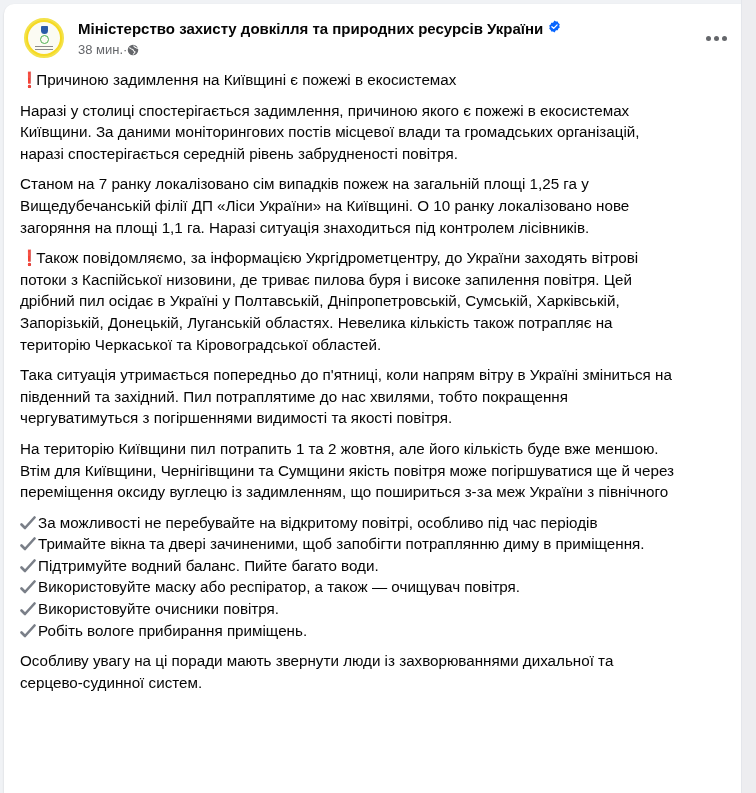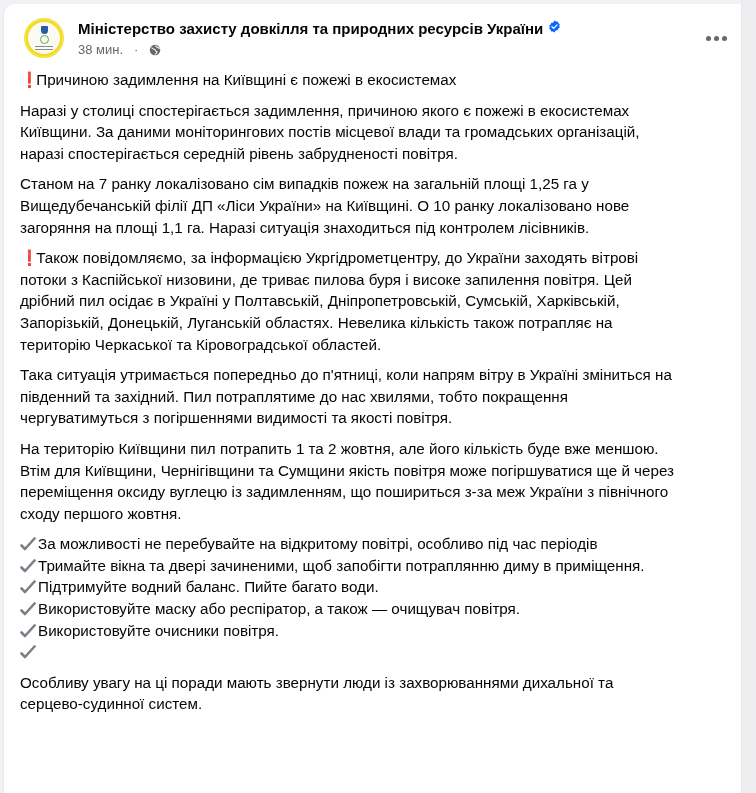--- a/index.html
+++ b/index.html
@@ -27,21 +27,21 @@
   .avatar .shield { width:7px; height:8px; background:#2a5aa8; border-radius:1px 1px 4px 4px; }
   .avatar .leaf { width:9px; height:9px; border-radius:50%; border:1.5px solid #4caf50; box-sizing:border-box; }
   .avatar .txt { width:18px; height:1px; background:#8a8a8a; margin-top:1px; }
   .author-line { position:absolute; left:62px; top:4px; display:flex; gap:5px; }
   .author-name {
     font-family:"Liberation Sans", sans-serif; font-weight:bold;
     font-size:15px; color:#050505; white-space:nowrap;
   }
   .verified { width:13px; height:13px; display:inline-block; }
   .meta-line {
-    position:absolute; left:62px; top:26px; display:flex; align-items:center; gap:11px;
+    position:absolute; left:62px; top:26px; display:flex; align-items:center; gap:0;
     font-family:"Liberation Sans", sans-serif; font-size:13px; color:#65676b;
   }
   .globe { width:12px; height:12px; }
   .more-btn {
     position:absolute; right:6px; top:10px; width:36px; height:24px;
     display:flex; align-items:center; justify-content:center; gap:3px; cursor:pointer;
   }
   .more-btn span { width:5px; height:5px; border-radius:50%; background:#65676b; display:block; }
   .body-text {
     position:absolute; left:16px; top:65px; width:720px;
@@ -125,21 +125,20 @@
     <p class="p">
       <span class="line">Така ситуація утримається попередньо до п'ятниці, коли напрям вітру в Україні зміниться на</span>
       <span class="line">південний та західний. Пил потраплятиме до нас хвилями, тобто покращення</span>
       <span class="line">чергуватимуться з погіршеннями видимості та якості повітря.</span>
     </p>
 
     <p class="p">
       <span class="line">На територію Київщини пил потрапить 1 та 2 жовтня, але його кількість буде вже меншою.</span>
       <span class="line">Втім для Київщини, Чернігівщини та Сумщини якість повітря може погіршуватися ще й через</span>
       <span class="line">переміщення оксиду вуглецю із задимленням, що пошириться з-за меж України з північного</span>
-      <span class="line">сходу першого жовтня.</span>
     </p>
 
     <p class="p">
 
       <span class="line">
         <svg class="check" viewBox="0 0 16 14">
             <path d="M1.5 8.5l3.5 3.5L14.5 1.5" stroke="#7a7f88" stroke-width="2.6" fill="none" stroke-linecap="round" stroke-linejoin="round"></path>
           </svg><span>За можливості не перебувайте на відкритому повітрі, особливо під час періодів</span>
       </span>
 
@@ -163,21 +162,21 @@
 
       <span class="line">
         <svg class="check" viewBox="0 0 16 14">
             <path d="M1.5 8.5l3.5 3.5L14.5 1.5" stroke="#7a7f88" stroke-width="2.6" fill="none" stroke-linecap="round" stroke-linejoin="round"></path>
           </svg><span>Використовуйте очисники повітря.</span>
       </span>
 
       <span class="line">
         <svg class="check" viewBox="0 0 16 14">
             <path d="M1.5 8.5l3.5 3.5L14.5 1.5" stroke="#7a7f88" stroke-width="2.6" fill="none" stroke-linecap="round" stroke-linejoin="round"></path>
-          </svg>
+          </svg><span>Робіть вологе прибирання приміщень.</span>
       </span>
     </p>
 
     <p class="p">
       <span class="line">Особливу увагу на ці поради мають звернути люди із захворюваннями дихальної та</span>
       <span class="line">серцево-судинної систем.</span>
     </p>
   </div>
 </div>
 

